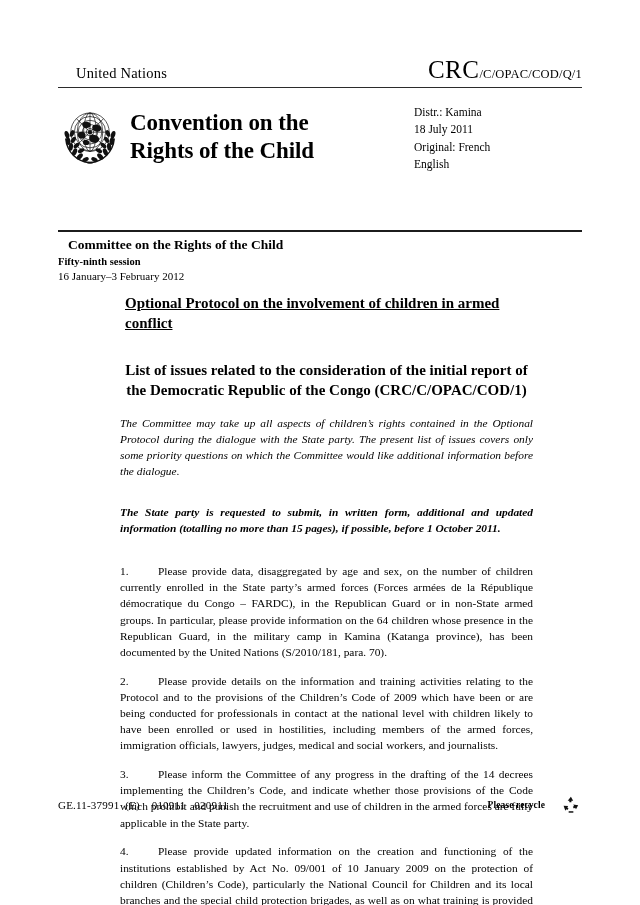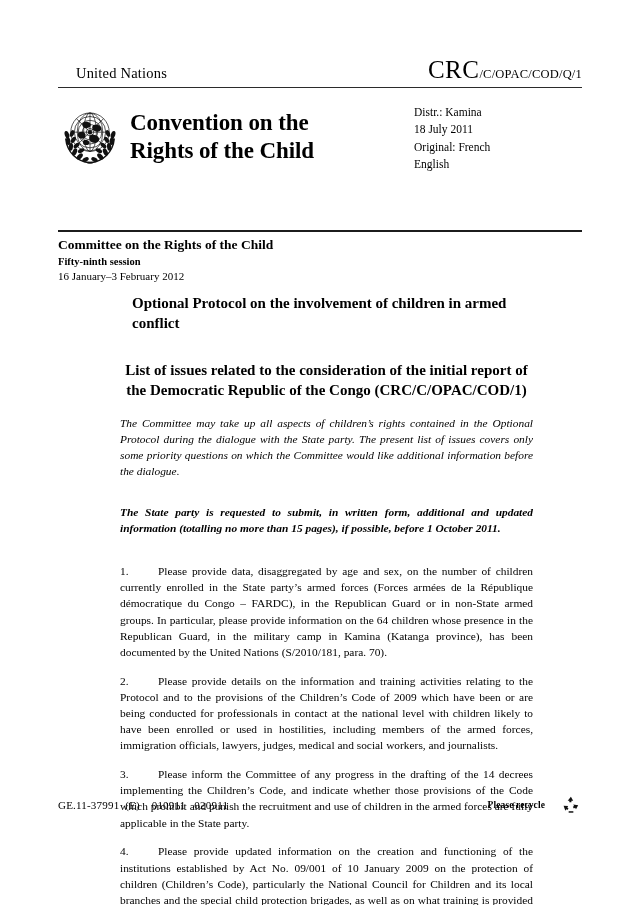--- a/index.html
+++ b/index.html
@@ -115,20 +115,21 @@
   .committee {
     position: absolute;
     left: 58px;
     top: 236px;
     width: 524px;
   }
   .committee-name {
     font-weight: bold;
     font-size: 13.5px;
     line-height: 1.35;
+    margin-left: 10px;
   }
   .committee-session {
     font-weight: bold;
     font-size: 10.5px;
     line-height: 1.45;
   }
   .committee-dates {
     font-size: 11px;
     line-height: 1.45;
   }
@@ -138,21 +139,22 @@
     position: absolute;
     left: 120px;
     top: 293px;
     width: 413px;
   }
 
   .h1 {
     font-weight: bold;
     font-size: 15px;
     line-height: 1.35;
-    margin: 0 0 26px 12px;
+    margin: 0 0 26px 5px;
+    text-decoration: underline;
   }
 
   .h2 {
     font-weight: bold;
     font-size: 15px;
     line-height: 1.38;
     margin: 0 0 14px 0;
     text-align: center;
   }
 

